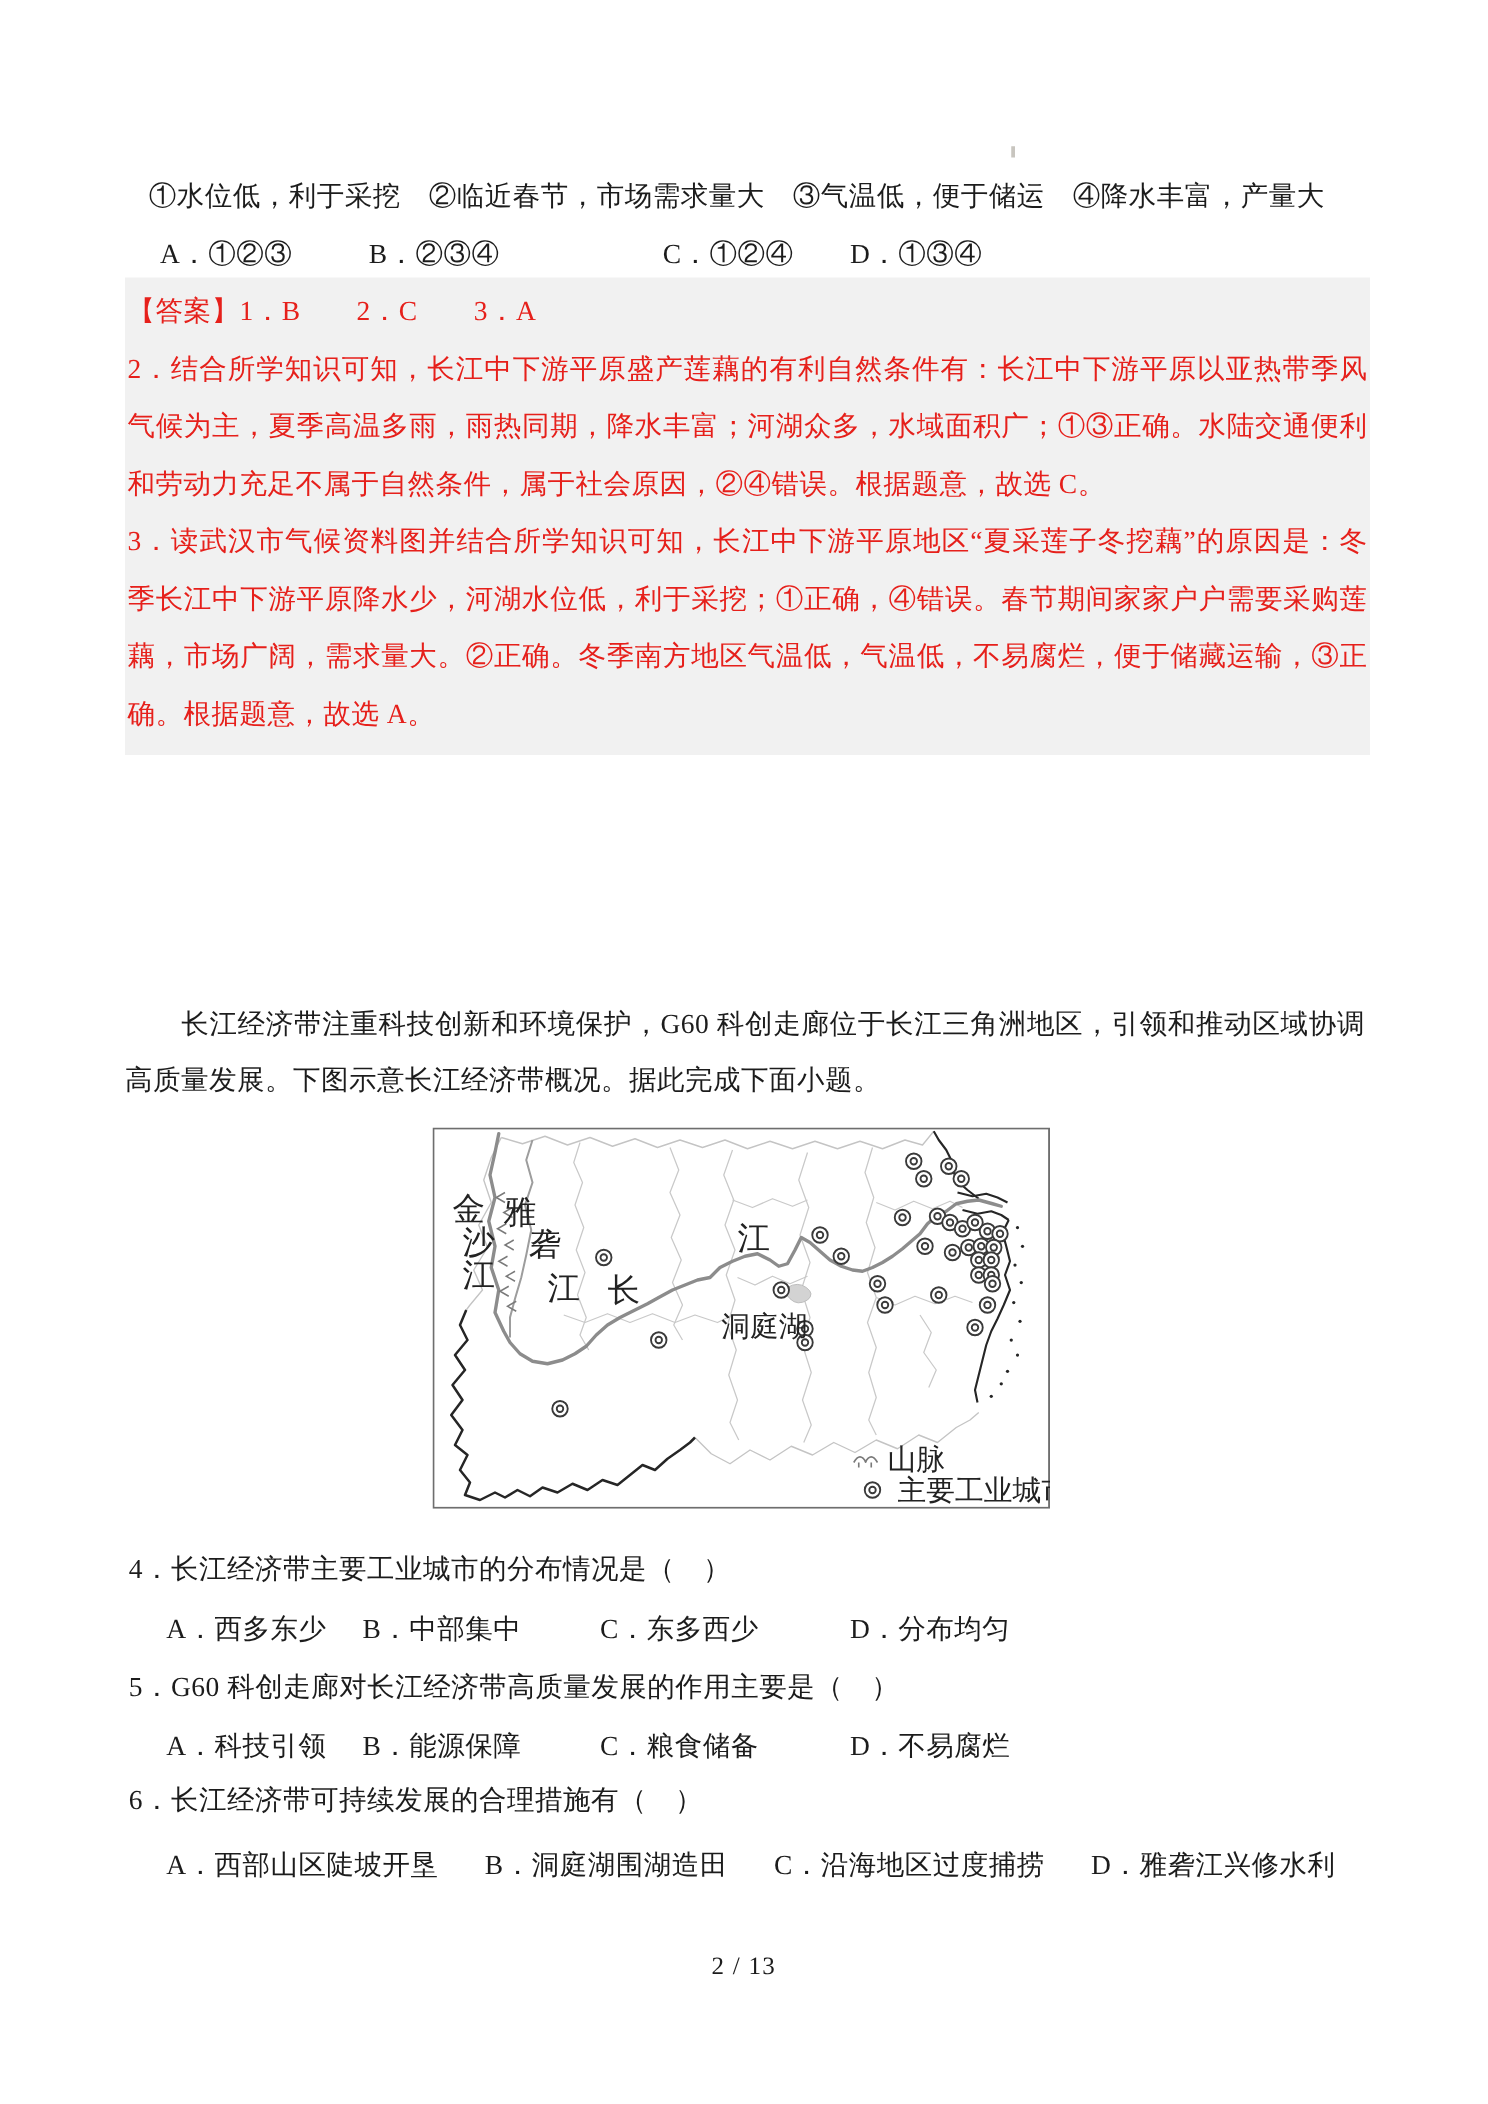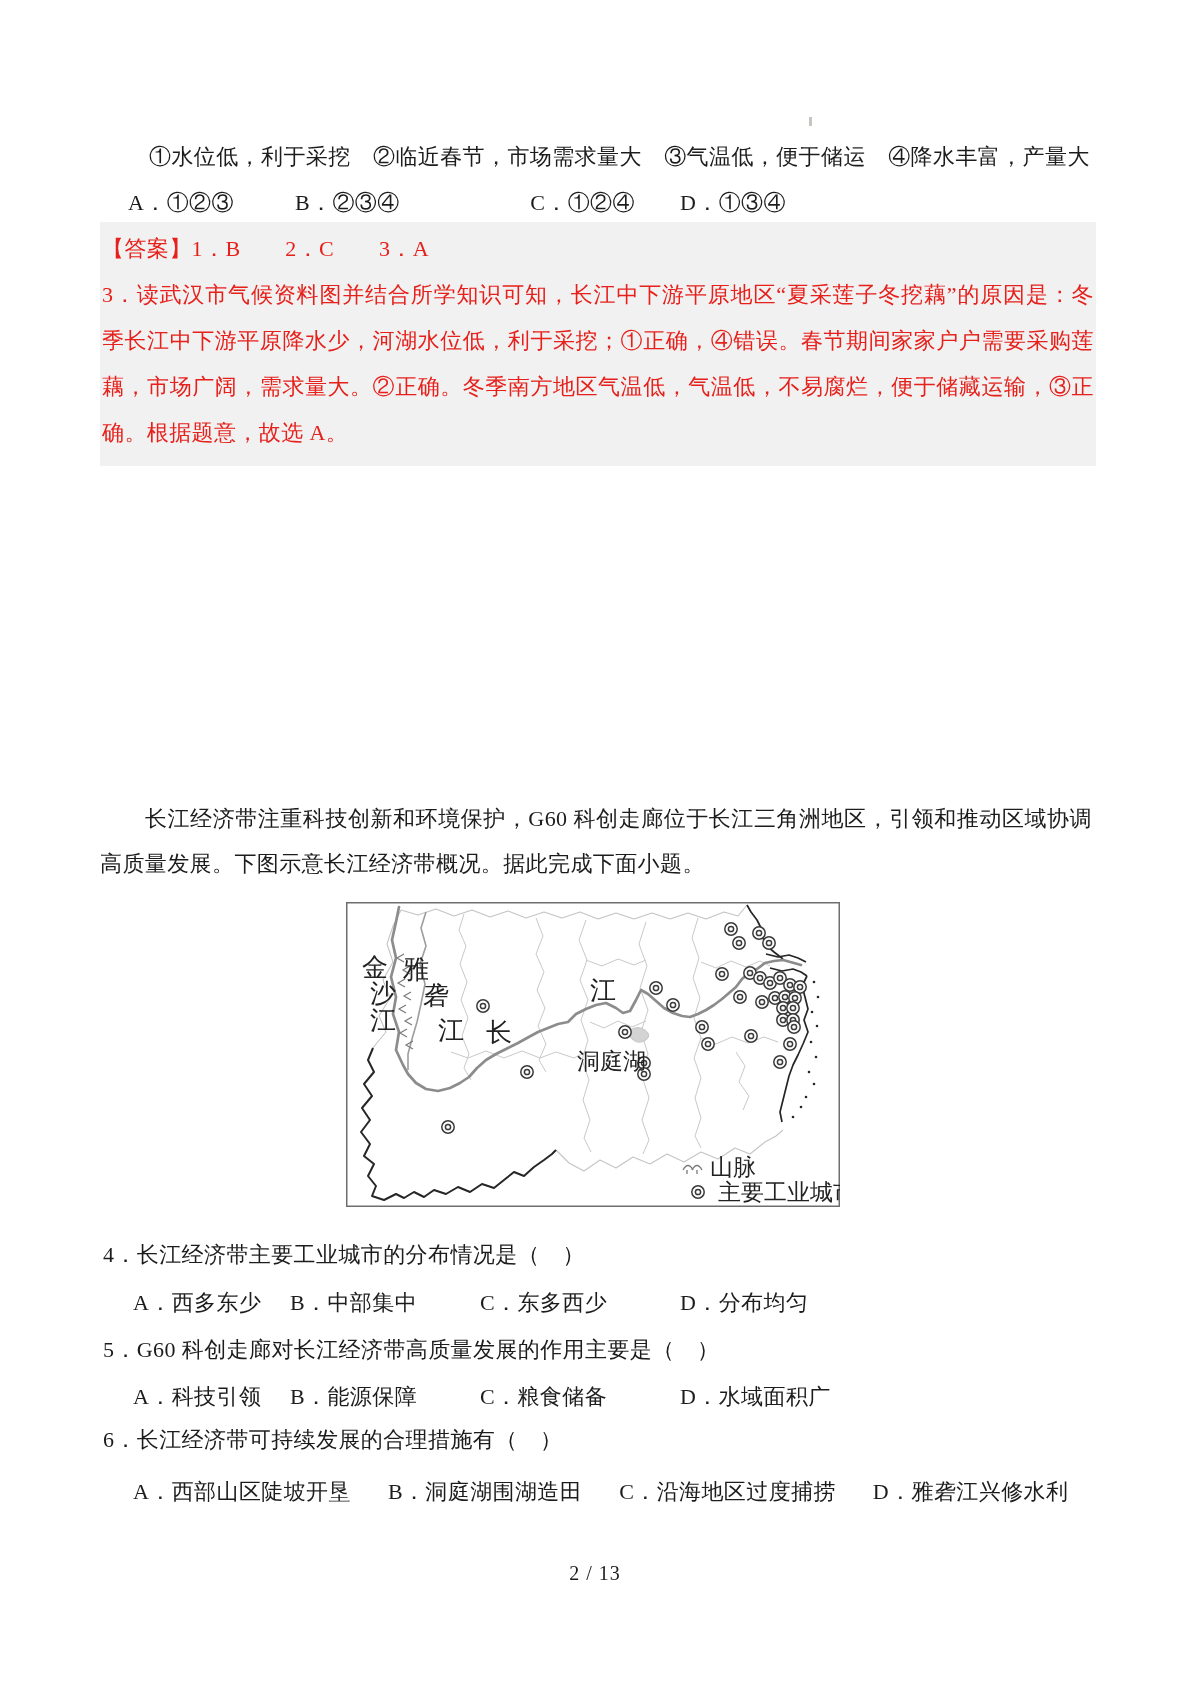--- a/index.html
+++ b/index.html
@@ -28,31 +28,32 @@
   .footer{position:absolute;left:0;top:1562px;width:100%;text-align:center;font-size:20px;letter-spacing:1px;}
   .stray{position:absolute;left:809px;top:117px;width:3px;height:9px;background:#c8c5bf;}
 </style>
 </head>
 <body>
 
 <div class="page">
 
   <div class="stray"></div>
 
-  <div class="line" style="left:149px;top:146px;">①水位低，利于采挖　②临近春节，市场需求量大　③气温低，便于储运　④降水丰富，产量大</div>
+  <div class="line" style="left:119px;top:146px;">①水位低，利于采挖　②临近春节，市场需求量大　③气温低，便于储运　④降水丰富，产量大</div>
 
   <div class="opts" style="left:128px;top:192px;">
     <span class="r1a">A．①②③</span>
     <span class="r1b">B．②③④</span>
     <span class="r1c">C．①②④</span>
     <span>D．①③④</span>
   </div>
 
   <div class="answer-block">
     <p class="ans">【答案】1．B　　2．C　　3．A</p>
+    <p>2．结合所学知识可知，长江中下游平原盛产莲藕的有利自然条件有：长江中下游平原以亚热带季风气候为主，夏季高温多雨，雨热同期，降水丰富；河湖众多，水域面积广；①③正确。水陆交通便利和劳动力充足不属于自然条件，属于社会原因，②④错误。根据题意，故选 C。</p>
     <p>3．读武汉市气候资料图并结合所学知识可知，长江中下游平原地区“夏采莲子冬挖藕”的原因是：冬季长江中下游平原降水少，河湖水位低，利于采挖；①正确，④错误。春节期间家家户户需要采购莲藕，市场广阔，需求量大。②正确。冬季南方地区气温低，气温低，不易腐烂，便于储藏运输，③正确。根据题意，故选 A。</p>
   </div>
 
   <p class="intro">长江经济带注重科技创新和环境保护，G60 科创走廊位于长江三角洲地区，引领和推动区域协调高质量发展。下图示意长江经济带概况。据此完成下面小题。</p>
 
   <div class="map-wrap">
     <svg width="494" height="305" viewBox="0 0 494 305">
       <rect x="0.75" y="0.75" width="492.5" height="303.5" fill="#ffffff" stroke="#6e6e6e" stroke-width="1.5"></rect>
 
       <g stroke="#c4c4c4" stroke-width="1.1" fill="none" stroke-linejoin="round">
@@ -287,21 +288,21 @@
     <span class="qb">B．中部集中</span>
     <span class="qc">C．东多西少</span>
     <span>D．分布均匀</span>
   </div>
 
   <div class="line" style="left:103px;top:1339px;">5．G60 科创走廊对长江经济带高质量发展的作用主要是（　）</div>
   <div class="opts" style="left:133px;top:1386px;">
     <span class="qa">A．科技引领</span>
     <span class="qb">B．能源保障</span>
     <span class="qc">C．粮食储备</span>
-    <span>D．水域面积广</span>
+    <span>D．不易腐烂</span>
   </div>
 
   <div class="line" style="left:103px;top:1429px;text-align:right;">6．长江经济带可持续发展的合理措施有（　）</div>
   <div class="opts gapped" style="left:133px;top:1481px;">
     <span>A．西部山区陡坡开垦</span>
     <span>B．洞庭湖围湖造田</span>
     <span>C．沿海地区过度捕捞</span>
     <span>D．雅砻江兴修水利</span>
   </div>
 

